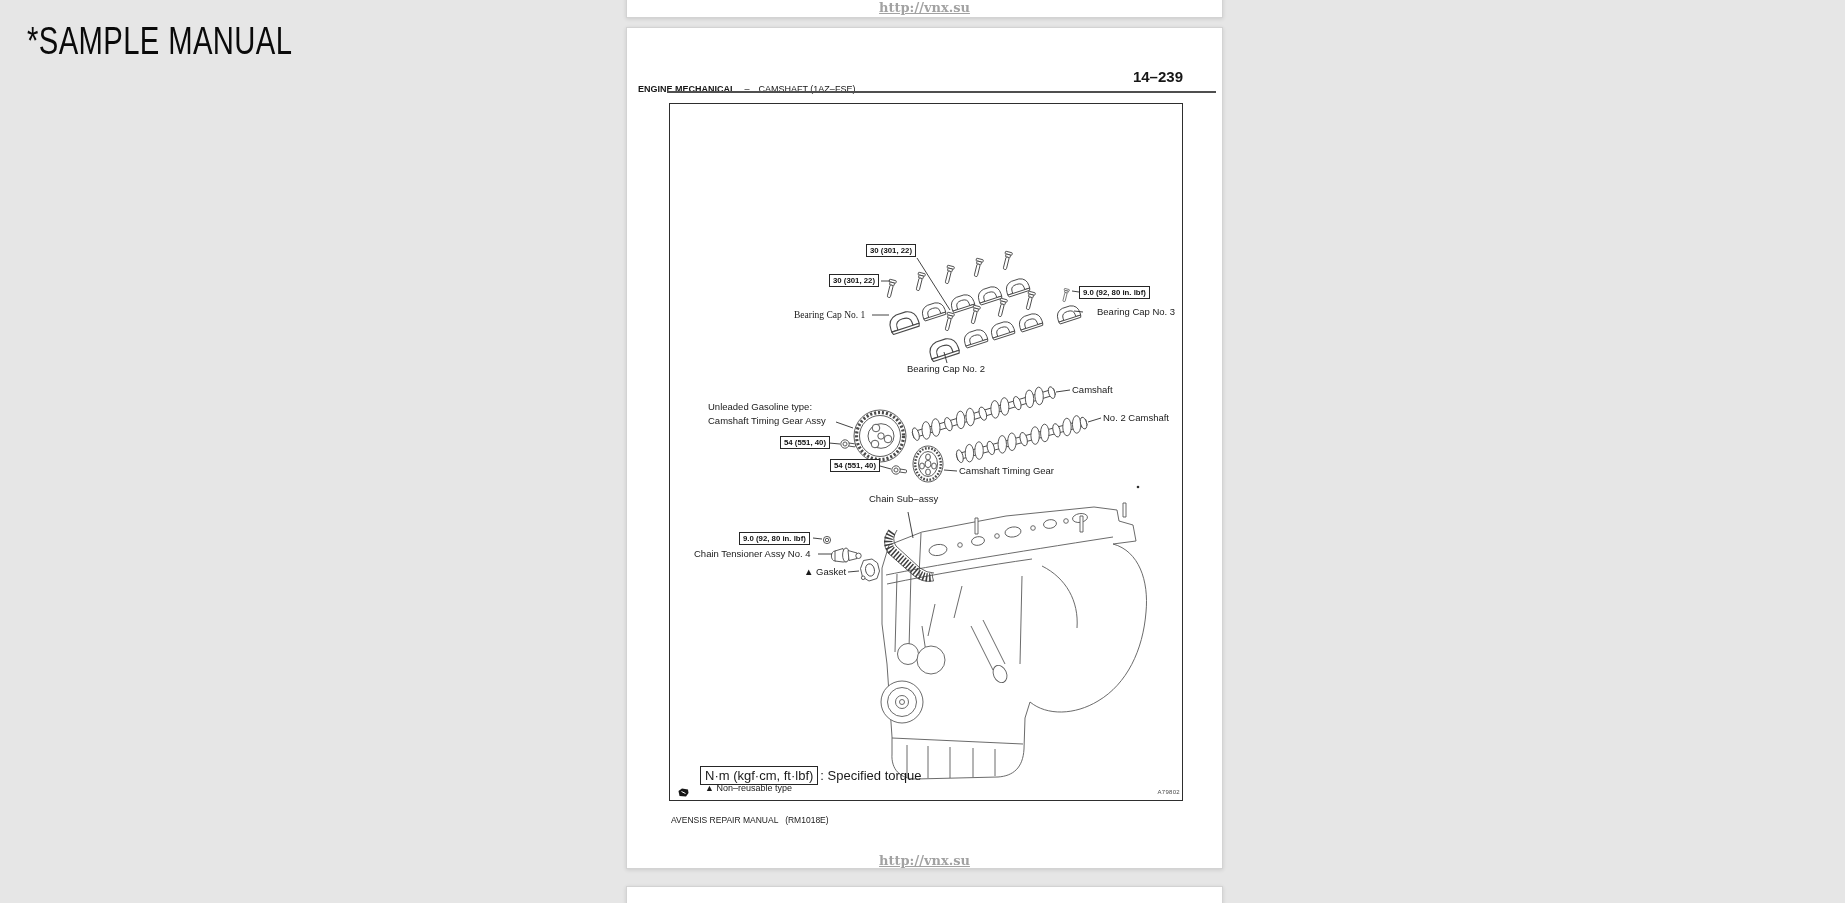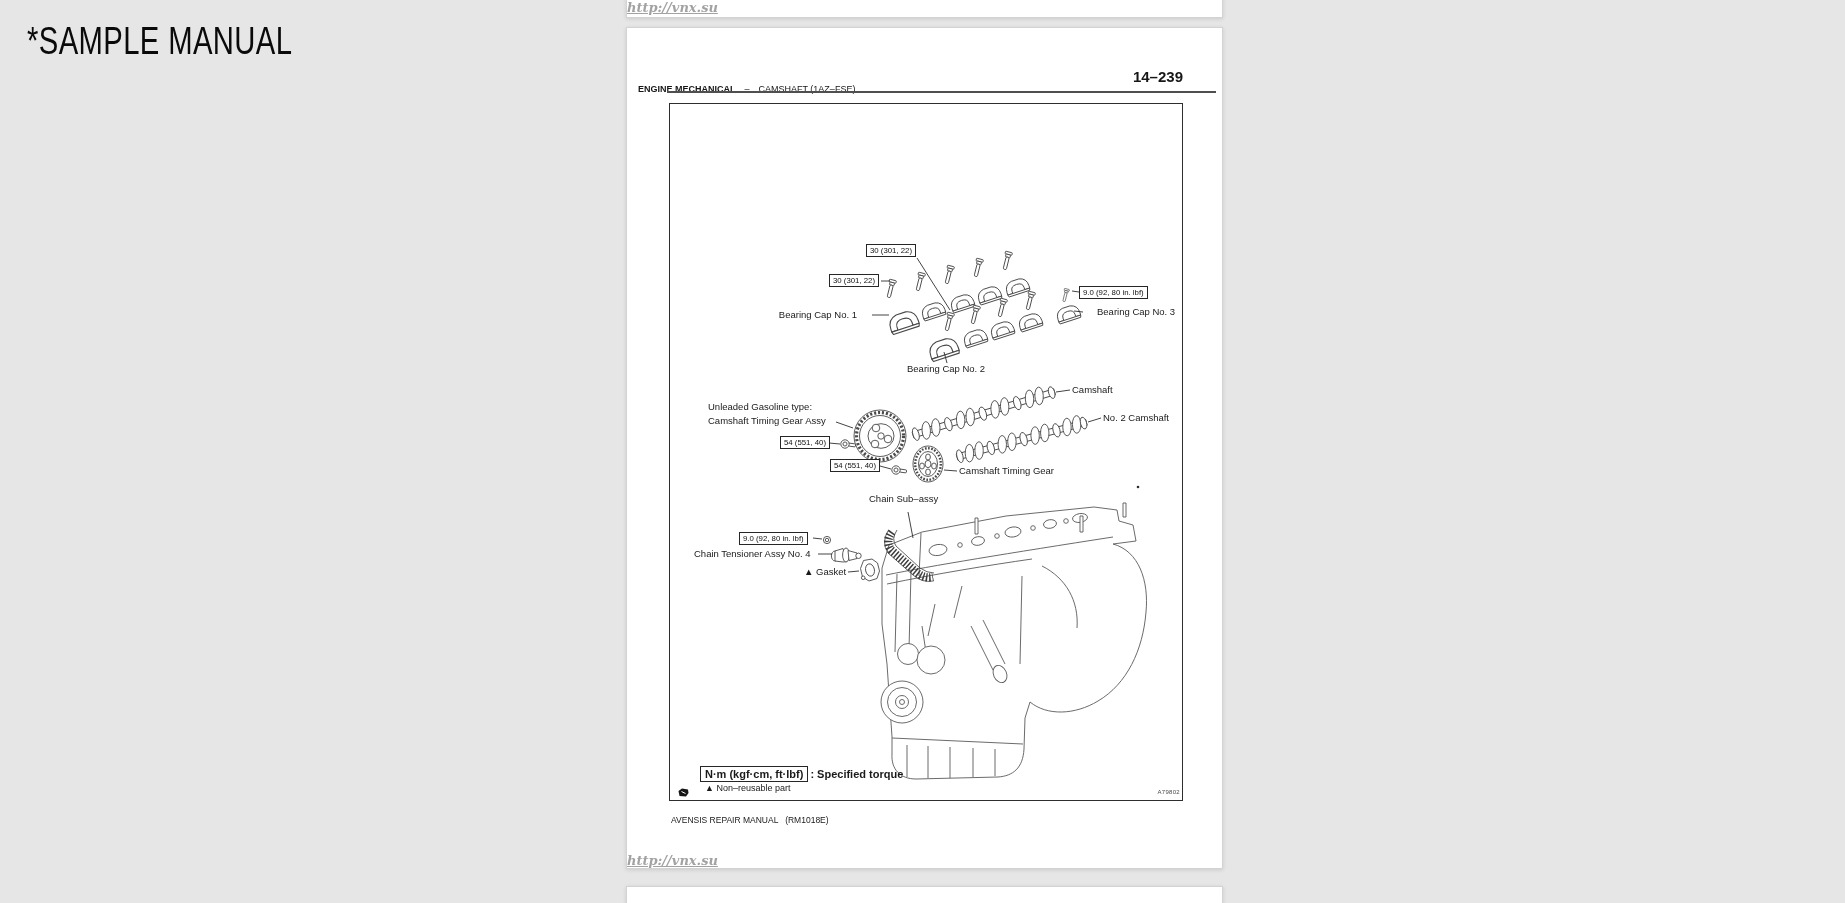--- a/index.html
+++ b/index.html
@@ -16,40 +16,40 @@
   }
   .sheet{
     position:absolute;left:626px;width:597px;background:#fff;
     border:1px solid #d3d3d3;box-shadow:0 1px 4px rgba(0,0,0,0.12);
     box-sizing:border-box;
   }
   #sheetTop{top:-30px;height:48px;}
   #sheetMain{top:27px;height:842px;}
   #sheetBottom{top:886px;height:60px;}
   .wm{
-    position:absolute;left:0;right:0;text-align:left;
+    position:absolute;left:0;right:0;text-align:center;
     font-family:"DejaVu Serif",serif;font-weight:bold;font-size:13px;
-    color:#a2a2a2;text-decoration:underline;white-space:nowrap;cursor:pointer;font-style:italic;
+    color:#a2a2a2;text-decoration:underline;white-space:nowrap;cursor:pointer;
   }
   #wmTop{bottom:2px;}
   #wmBottom{bottom:0;}
   .pagenum{position:absolute;top:40px;right:39px;font-size:15px;font-weight:bold;color:#161616;}
   .hdr{position:absolute;top:56px;left:0;right:6px;font-size:9px;color:#161616;white-space:nowrap;margin-left:11px;}
   .hdr .sec{font-weight:bold;}
   .hdr .sep{margin:0 9px;}
   .hrule{position:absolute;left:40px;top:63px;width:549px;height:2px;background:#4f4f4f;}
   .figure{position:absolute;left:42px;top:75px;width:512px;height:696px;border:1px solid #2e2e2e;background:#fff;}
   .figure svg.art{position:absolute;left:0;top:0;}
   .lbl{position:absolute;font-size:9.5px;color:#1a1a1a;white-space:nowrap;line-height:1.1;}
   .tbox{
-    position:absolute;font-size:7.8px;font-weight:normal;color:#111;
+    position:absolute;font-size:7.8px;font-weight:bold;color:#111;
     border:1px solid #262626;background:#fff;padding:1.5px 3px;
     white-space:nowrap;line-height:1;
   }
-  .legend{position:absolute;left:30px;top:662px;font-size:11px;color:#1a1a1a;white-space:nowrap;font-weight:bold;}
+  .legend{position:absolute;left:30px;top:662px;font-size:13px;color:#1a1a1a;white-space:nowrap;}
   .legend .lbox{display:inline-block;border:1px solid #262626;padding:1px 4px;background:#fff;}
   .legend .ldesc{margin-left:2px;}
   .legend2{position:absolute;left:35px;top:679px;font-size:9px;color:#1a1a1a;white-space:nowrap;}
   .pmark{position:absolute;left:8px;top:679px;width:11px;height:9px;}
   .figcode{position:absolute;right:2px;top:685px;font-size:6px;color:#4a4a4a;letter-spacing:0.3px;}
   .footer{position:absolute;left:44px;top:787px;font-size:8.5px;color:#1a1a1a;white-space:pre;}
 </style>
 </head>
 <body>
 
@@ -259,36 +259,36 @@
       </g>
     </svg>
 
     <div class="tbox" style="left:196px;top:140px;">30 (301, 22)</div>
     <div class="tbox" style="left:159px;top:170px;">30 (301, 22)</div>
     <div class="tbox" style="left:409px;top:182px;">9.0 (92, 80 in. lbf)</div>
     <div class="tbox" style="left:110px;top:332px;">54 (551, 40)</div>
     <div class="tbox" style="left:160px;top:355px;">54 (551, 40)</div>
     <div class="tbox" style="left:69px;top:428px;">9.0 (92, 80 in. lbf)</div>
 
-    <div class="lbl" style="left:103px;top:206px;width:84px;text-align:right;">Bearing Cap No. 1</div>
+    <div class="lbl" style="left:124px;top:206px;width:84px;font-family:Liberation Serif, serif;">Bearing Cap No. 1</div>
     <div class="lbl" style="left:415px;top:203px;margin-left:12px;">Bearing Cap No. 3</div>
     <div class="lbl" style="left:237px;top:260px;">Bearing Cap No. 2</div>
     <div class="lbl" style="left:402px;top:281px;">Camshaft</div>
     <div class="lbl" style="left:38px;top:298px;">Unleaded Gasoline type:</div>
     <div class="lbl" style="left:38px;top:312px;">Camshaft Timing Gear Assy</div>
     <div class="lbl" style="left:433px;top:309px;">No. 2 Camshaft</div>
     <div class="lbl" style="left:289px;top:362px;">Camshaft Timing Gear</div>
     <div class="lbl" style="left:199px;top:390px;">Chain Sub–assy</div>
     <div class="lbl" style="left:24px;top:445px;">Chain Tensioner Assy No. 4</div>
     <div class="lbl" style="left:134px;top:463px;">▲ Gasket</div>
 
     <div class="legend">
       <span class="lbox">N·m (kgf·cm, ft·lbf)</span><span class="ldesc">: Specified torque</span>
     </div>
-    <div class="legend2">▲ Non–reusable part</div>
+    <div class="legend2">▲ Non–reusable type</div>
     <div class="pmark">
       <svg width="11" height="9" viewBox="0 0 11 9">
           <path d="M0.5,3 L4,0.5 L10,1.5 L10.5,5 L8,8.5 L1.5,8 Z" fill="#161616"></path>
           <path d="M3.5,3.5 L7.5,5.5" stroke="#fff" stroke-width="1"></path>
         </svg>
     </div>
     <div class="figcode">A79802</div>
   </div>
 
   <div class="footer">AVENSIS REPAIR MANUAL   (RM1018E)</div>

